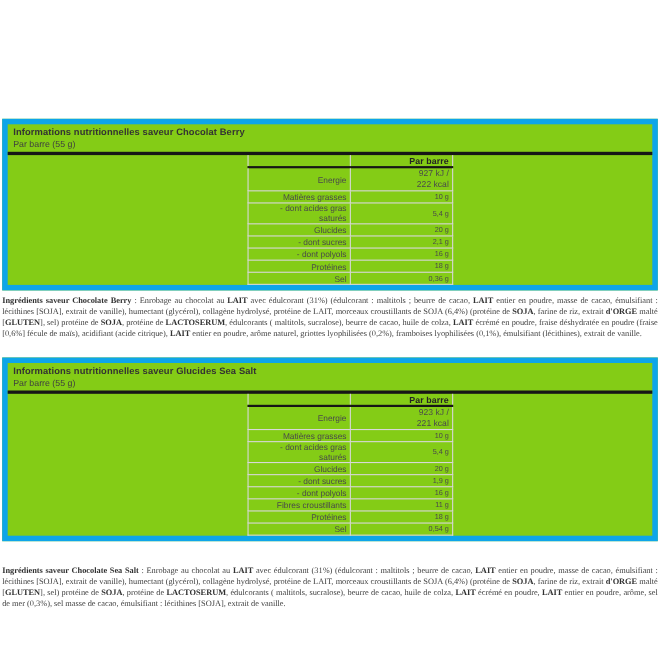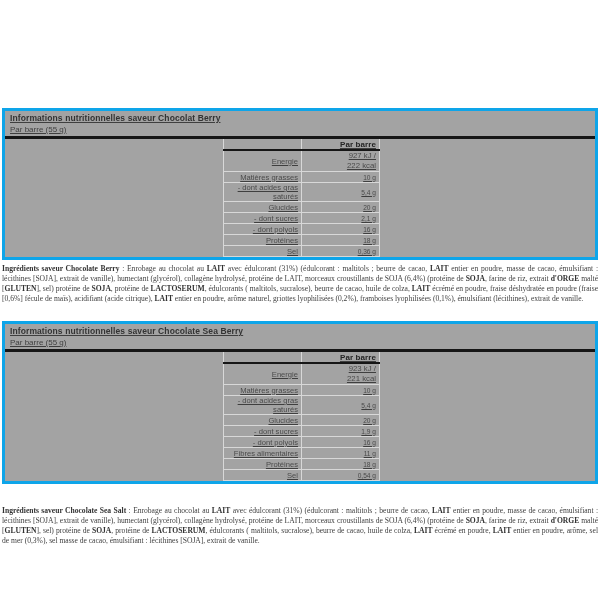--- a/index.html
+++ b/index.html
@@ -12,23 +12,22 @@
     font-family: "Liberation Sans", sans-serif;
     color: #3f3f3f;
   }
   .page {
     padding-top: 108px;
     width: 600px;
     box-sizing: border-box;
   }
   .info-box {
     margin: 0 2px;
-    border: 3px solid #0ea5e9;
-    background: #a3a3a3;
-    text-decoration: underline;
+    border: 5px solid #0ea5e9;
+    background: #84cc16;
   }
   .info-box.second {
     margin-top: 17px;
   }
   .box-head {
     padding: 2px 5px 1px 5px;
   }
   .box-title {
     font-size: 8.5px;
     font-weight: bold;
@@ -42,21 +41,21 @@
     line-height: 11px;
   }
   .thick-rule {
     height: 0;
     border-top: 3px solid #161616;
   }
   .nutri-table {
     border-collapse: collapse;
     table-layout: fixed;
     margin-left: 218px;
-    width: 157px;
+    width: 187px;
   }
   .nutri-table th, .nutri-table td {
     border: 1px solid #d8d8d8;
     padding: 0 3px;
     box-sizing: border-box;
     vertical-align: middle;
   }
   .nutri-table thead th {
     border-top: none;
     border-bottom: 2px solid #161616;
@@ -158,21 +157,21 @@
             <td class="val">0,36 g</td>
           </tr>
         </tbody>
     </table>
   </section>
 
   <p class="ingredients"><b>Ingrédients saveur Chocolate Berry</b><span> : Enrobage au chocolat au </span><b>LAIT</b><span> avec édulcorant (31%) (édulcorant : maltitols ; beurre de cacao, </span><b>LAIT</b><span> entier en poudre, masse de cacao, émulsifiant : lécithines [SOJA], extrait de vanille), humectant (glycérol), collagène hydrolysé, protéine de LAIT, morceaux croustillants de SOJA (6,4%) (protéine de </span><b>SOJA</b><span>, farine de riz, extrait </span><b>d'ORGE</b><span> malté [</span><b>GLUTEN</b><span>], sel) protéine de </span><b>SOJA</b><span>, protéine de </span><b>LACTOSERUM</b><span>, édulcorants ( maltitols, sucralose), beurre de cacao, huile de colza, </span><b>LAIT</b><span> écrémé en poudre, fraise déshydratée en poudre (fraise [0,6%] fécule de maïs), acidifiant (acide citrique), </span><b>LAIT</b><span> entier en poudre, arôme naturel, griottes lyophilisées (0,2%), framboises lyophilisées (0,1%), émulsifiant (lécithines), extrait de vanille.</span></p>
 
   <section class="info-box second">
     <div class="box-head">
-      <div class="box-title">Informations nutritionnelles saveur Chocolate Sea Berry</div>
+      <div class="box-title">Informations nutritionnelles saveur Glucides Sea Salt</div>
       <div class="box-subtitle">Par barre (55 g)</div>
     </div>
     <div class="thick-rule"></div>
     <table class="nutri-table">
       <thead>
         <tr>
           <th class="lbl"></th>
           <th class="col-head">Par barre</th>
         </tr>
       </thead>
@@ -195,21 +194,21 @@
           </tr>
           <tr>
             <td class="lbl">- dont sucres</td>
             <td class="val">1,9 g</td>
           </tr>
           <tr>
             <td class="lbl">- dont polyols</td>
             <td class="val">16 g</td>
           </tr>
           <tr>
-            <td class="lbl">Fibres alimentaires</td>
+            <td class="lbl">Fibres croustillants</td>
             <td class="val">11 g</td>
           </tr>
           <tr>
             <td class="lbl">Protéines</td>
             <td class="val">18 g</td>
           </tr>
           <tr>
             <td class="lbl">Sel</td>
             <td class="val">0,54 g</td>
           </tr>

